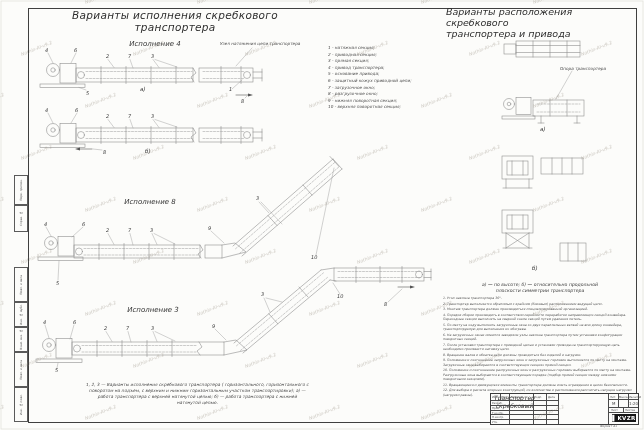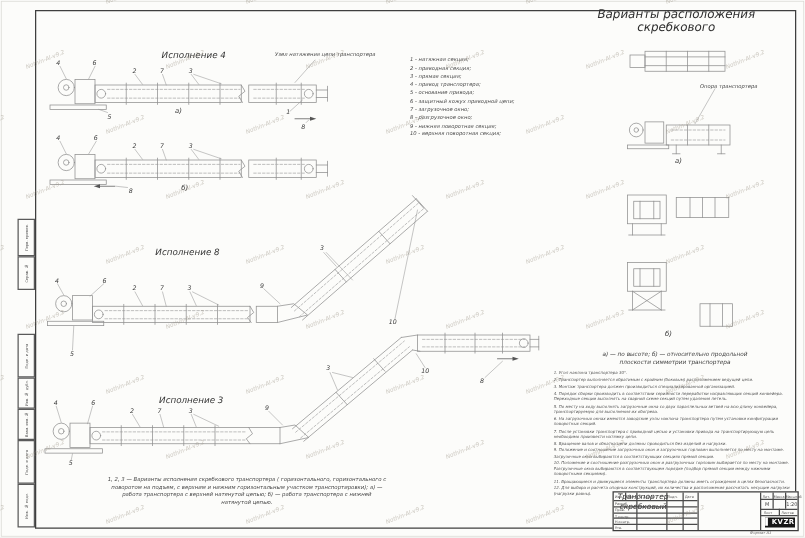--- a/index.html
+++ b/index.html
@@ -1,21 +1,21 @@
 <!DOCTYPE html>
 <html><head>
 <meta charset="utf-8">
 <style>
   html,body{margin:0;padding:0;background:#e9e9e6;}
   #sheet{position:relative;width:644px;height:430px;background:#fcfcfa;overflow:hidden;
          font-family:"DejaVu Sans",sans-serif;color:#3c3c3c;}
   .abs{position:absolute;}
   
   .title-left{left:48px;top:9px;width:254px;text-align:center;font-size:10.5px;font-style:italic;color:#2d2d2d;letter-spacing:.3px;}
-  .title-right{left:446px;top:6px;width:190px;text-align:center;font-size:9.5px;font-style:italic;color:#2d2d2d;line-height:11px;}
+  .title-right{left:446px;top:6px;width:190px;text-align:left;font-size:9.5px;font-style:italic;color:#2d2d2d;line-height:11px;}
   .sec-label{font-size:7px;font-style:italic;color:#333;text-align:center;width:110px;}
   .small-label{font-size:4.2px;font-style:italic;color:#4a4a4a;}
   .view-label{font-size:5.5px;font-style:italic;color:#333;}
   
   .legend{left:328px;top:45px;width:125px;font-size:4.2px;font-style:italic;color:#4a4a4a;line-height:6.6px;}
   
   .caption{left:35px;top:382px;width:325px;text-align:center;font-size:4.3px;font-style:italic;color:#4a4a4a;line-height:6px;}
   .notes-header{left:450px;top:282px;width:180px;text-align:center;font-size:4.6px;font-style:italic;color:#3e3e3e;line-height:6.2px;}
   .notes{left:443px;top:296px;width:193px;font-size:3.2px;font-style:italic;color:#555;line-height:4.5px;}
   .notes p{margin:0 0 1px 0;}
@@ -303,27 +303,29 @@
         <line x1="506" y1="233" x2="529" y2="248"></line>
           <line x1="529" y1="233" x2="506" y2="248"></line>
         <line x1="503" y1="248" x2="532" y2="248"></line>
         <rect x="560" y="243" width="26" height="18"></rect>
         <line x1="568" y1="243" x2="568" y2="261"></line>
           <line x1="578" y1="243" x2="578" y2="261"></line>
       </g>
     </g>
   </svg>
 
+  <div class="abs z3 title-left">Варианты исполнения скребкового транспортера</div>
   <div class="abs z3 title-right">
     <div>Варианты расположения скребкового</div>
+    <div>транспортера и привода</div>
   </div>
 
   <div class="abs z3 sec-label" style="left:100px;top:40px;">Исполнение  4</div>
   <div class="abs z3 sec-label" style="left:95px;top:198px;">Исполнение  8</div>
-  <div class="abs z3 sec-label" style="left:98px;top:316px;">Исполнение  3</div>
+  <div class="abs z3 sec-label" style="left:98px;top:306px;">Исполнение  3</div>
 
   <div class="abs z3 small-label" style="left:220px;top:41px;width:100px;">Узел натяжения цепи транспортера</div>
   <div class="abs z3 small-label" style="left:560px;top:66px;width:72px;">Опора транспортера</div>
 
   <div class="abs z3 view-label" style="left:140px;top:86px;">а)</div>
   <div class="abs z3 view-label" style="left:145px;top:148px;">б)</div>
   <div class="abs z3 view-label" style="left:540px;top:126px;">а)</div>
   <div class="abs z3 view-label" style="left:532px;top:265px;">б)</div>
 
   <div class="abs z3 legend">

